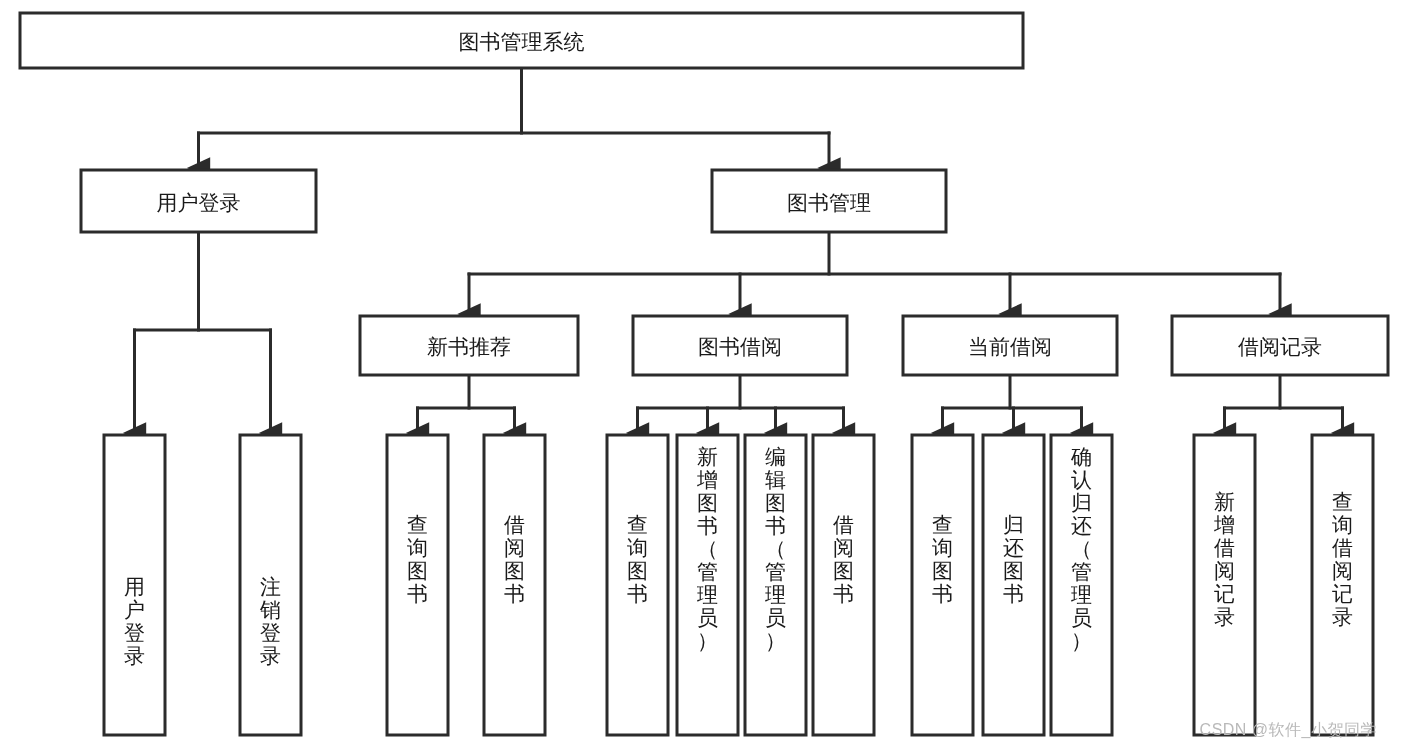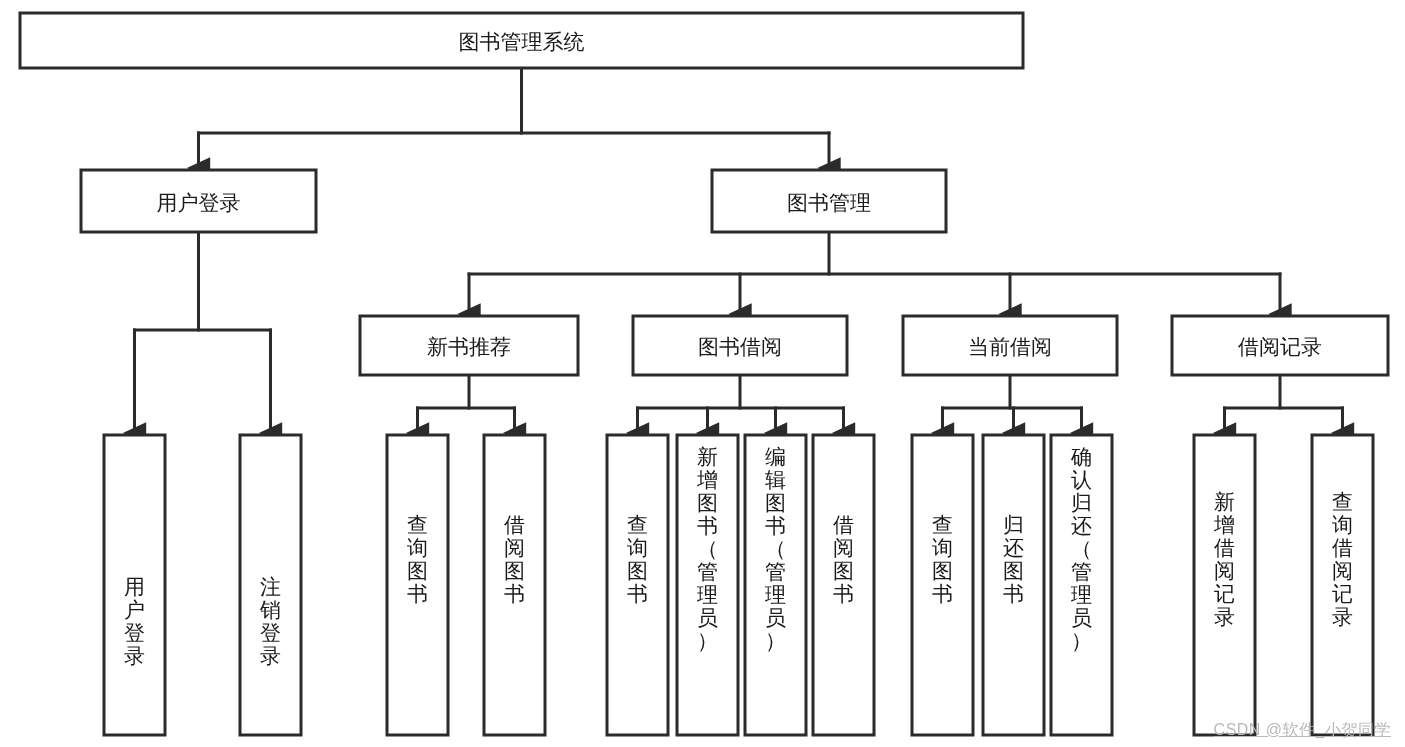--- a/index.html
+++ b/index.html
@@ -41,29 +41,28 @@
     dominant-baseline: central;
   }
   .node-label-v {
     font-family: "Liberation Sans", "DejaVu Sans", sans-serif;
     font-size: 21px;
     fill: #1a1a1a;
     text-anchor: middle;
   }
   .watermark {
     position: absolute;
-    right: 14px;
+    right: 28px;
     bottom: 6px;
     font-family: "Liberation Sans", "DejaVu Sans", sans-serif;
     font-size: 16px;
     color: #b9b9b9;
     letter-spacing: 0.5px;
     white-space: nowrap;
     user-select: none;
-    text-decoration: underline;
   }
 </style>
 </head>
 <body>
 
 <svg id="diagram" viewBox="0 0 1405 747" xmlns="http://www.w3.org/2000/svg">
   <defs>
     <marker id="arrowhead" markerWidth="9" markerHeight="9" refX="4.2" refY="4.5" orient="auto" markerUnits="strokeWidth">
       <path d="M0.6,0.6 L7.8,0.6 L4.2,8.4 Z" fill="#2b2b2b"></path>
     </marker>

